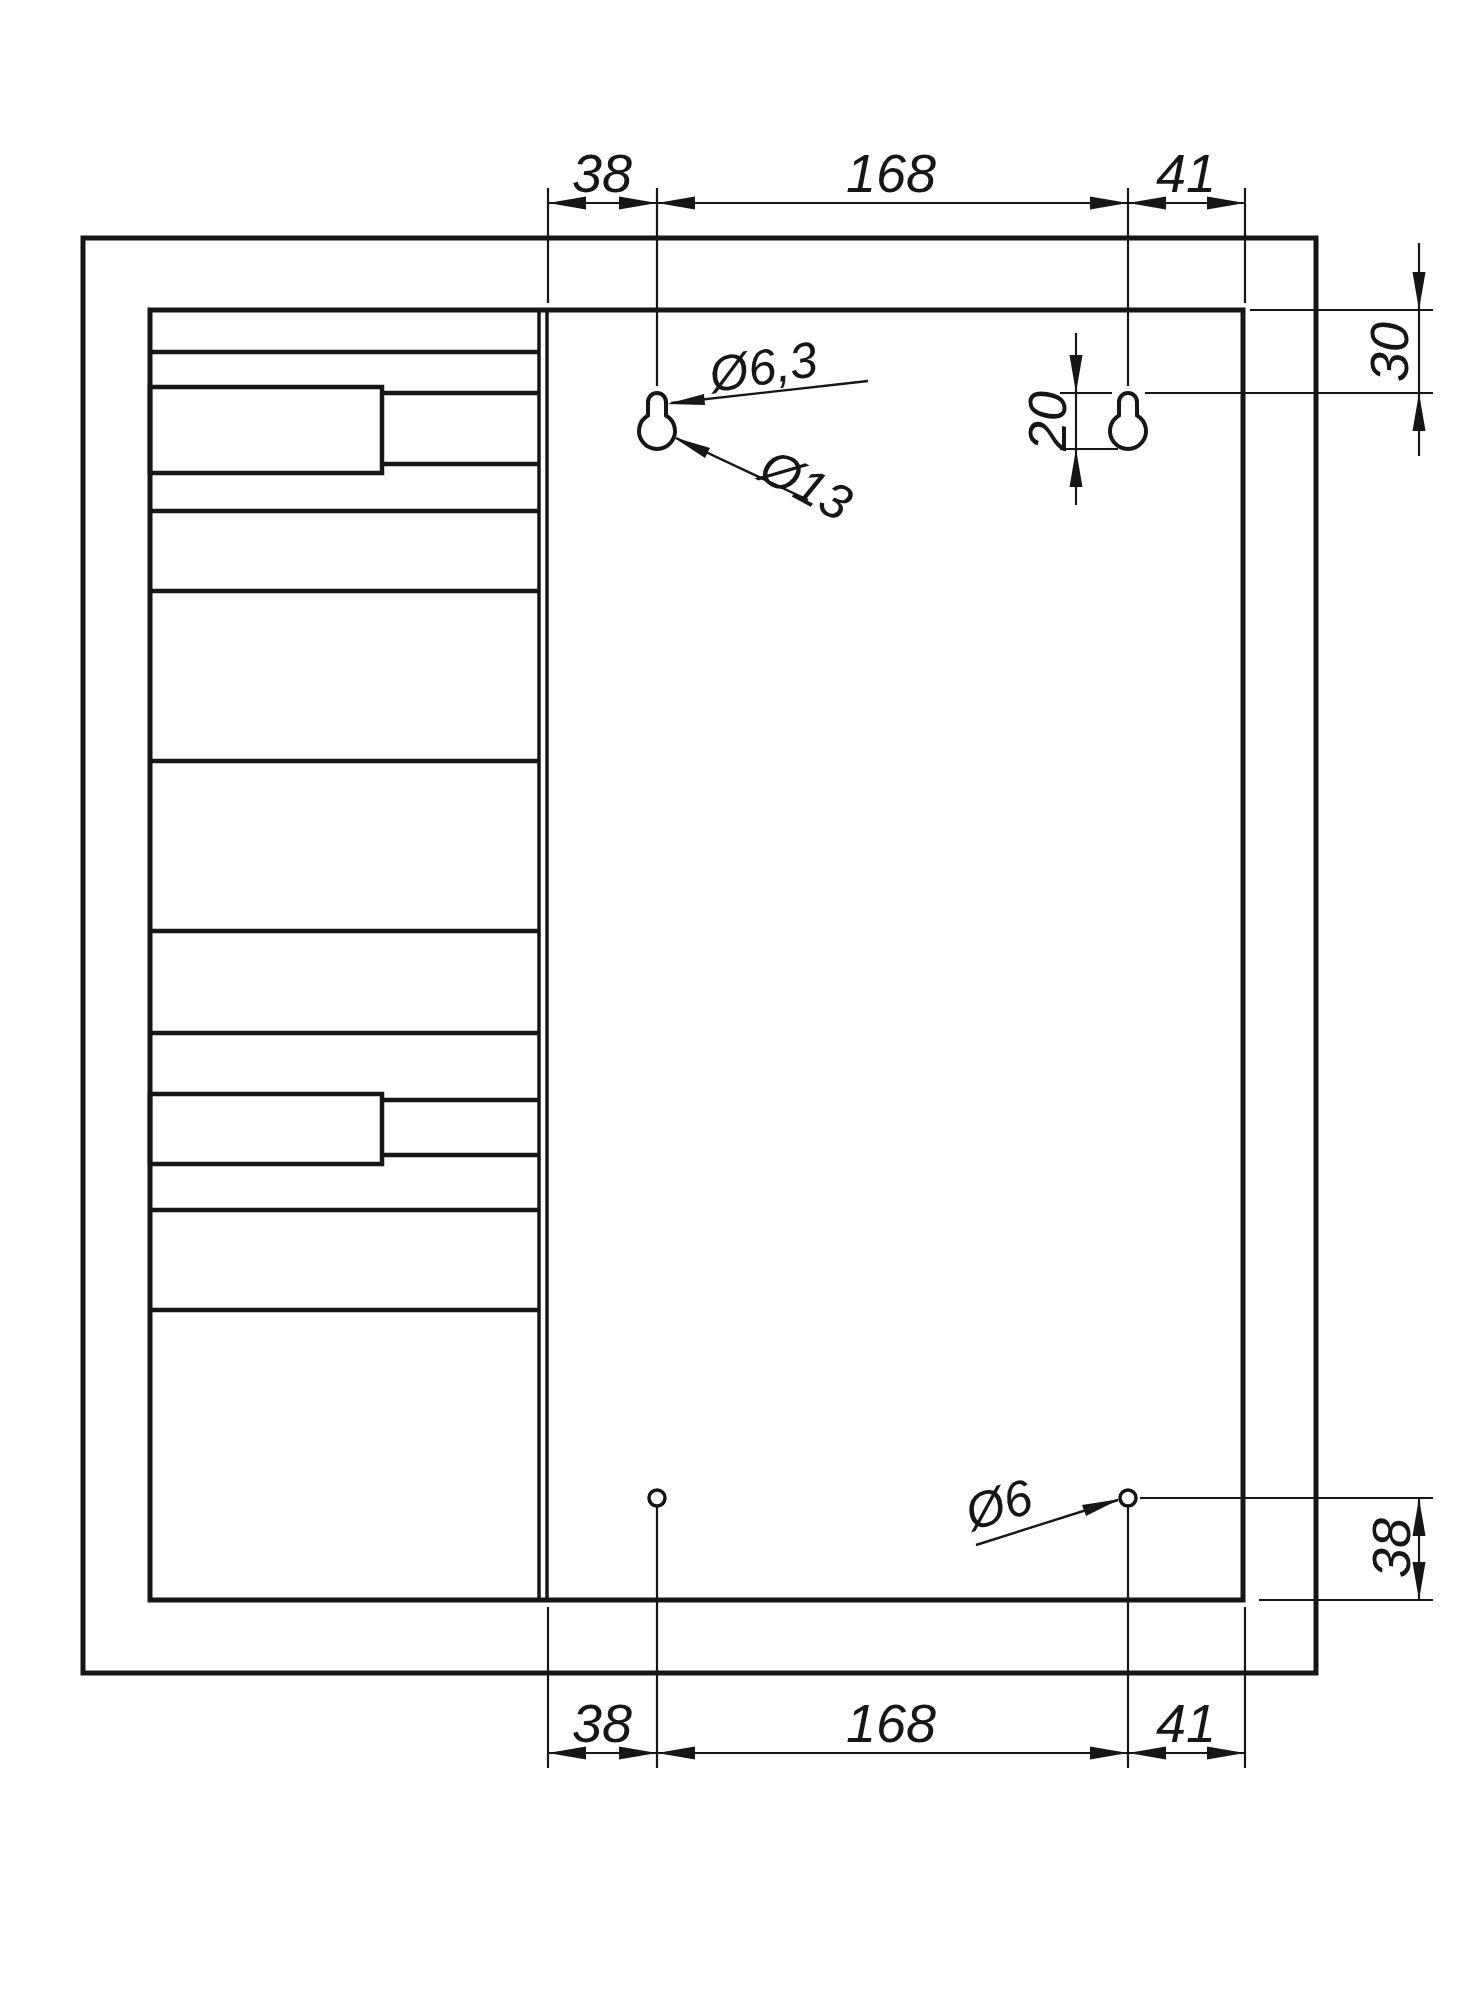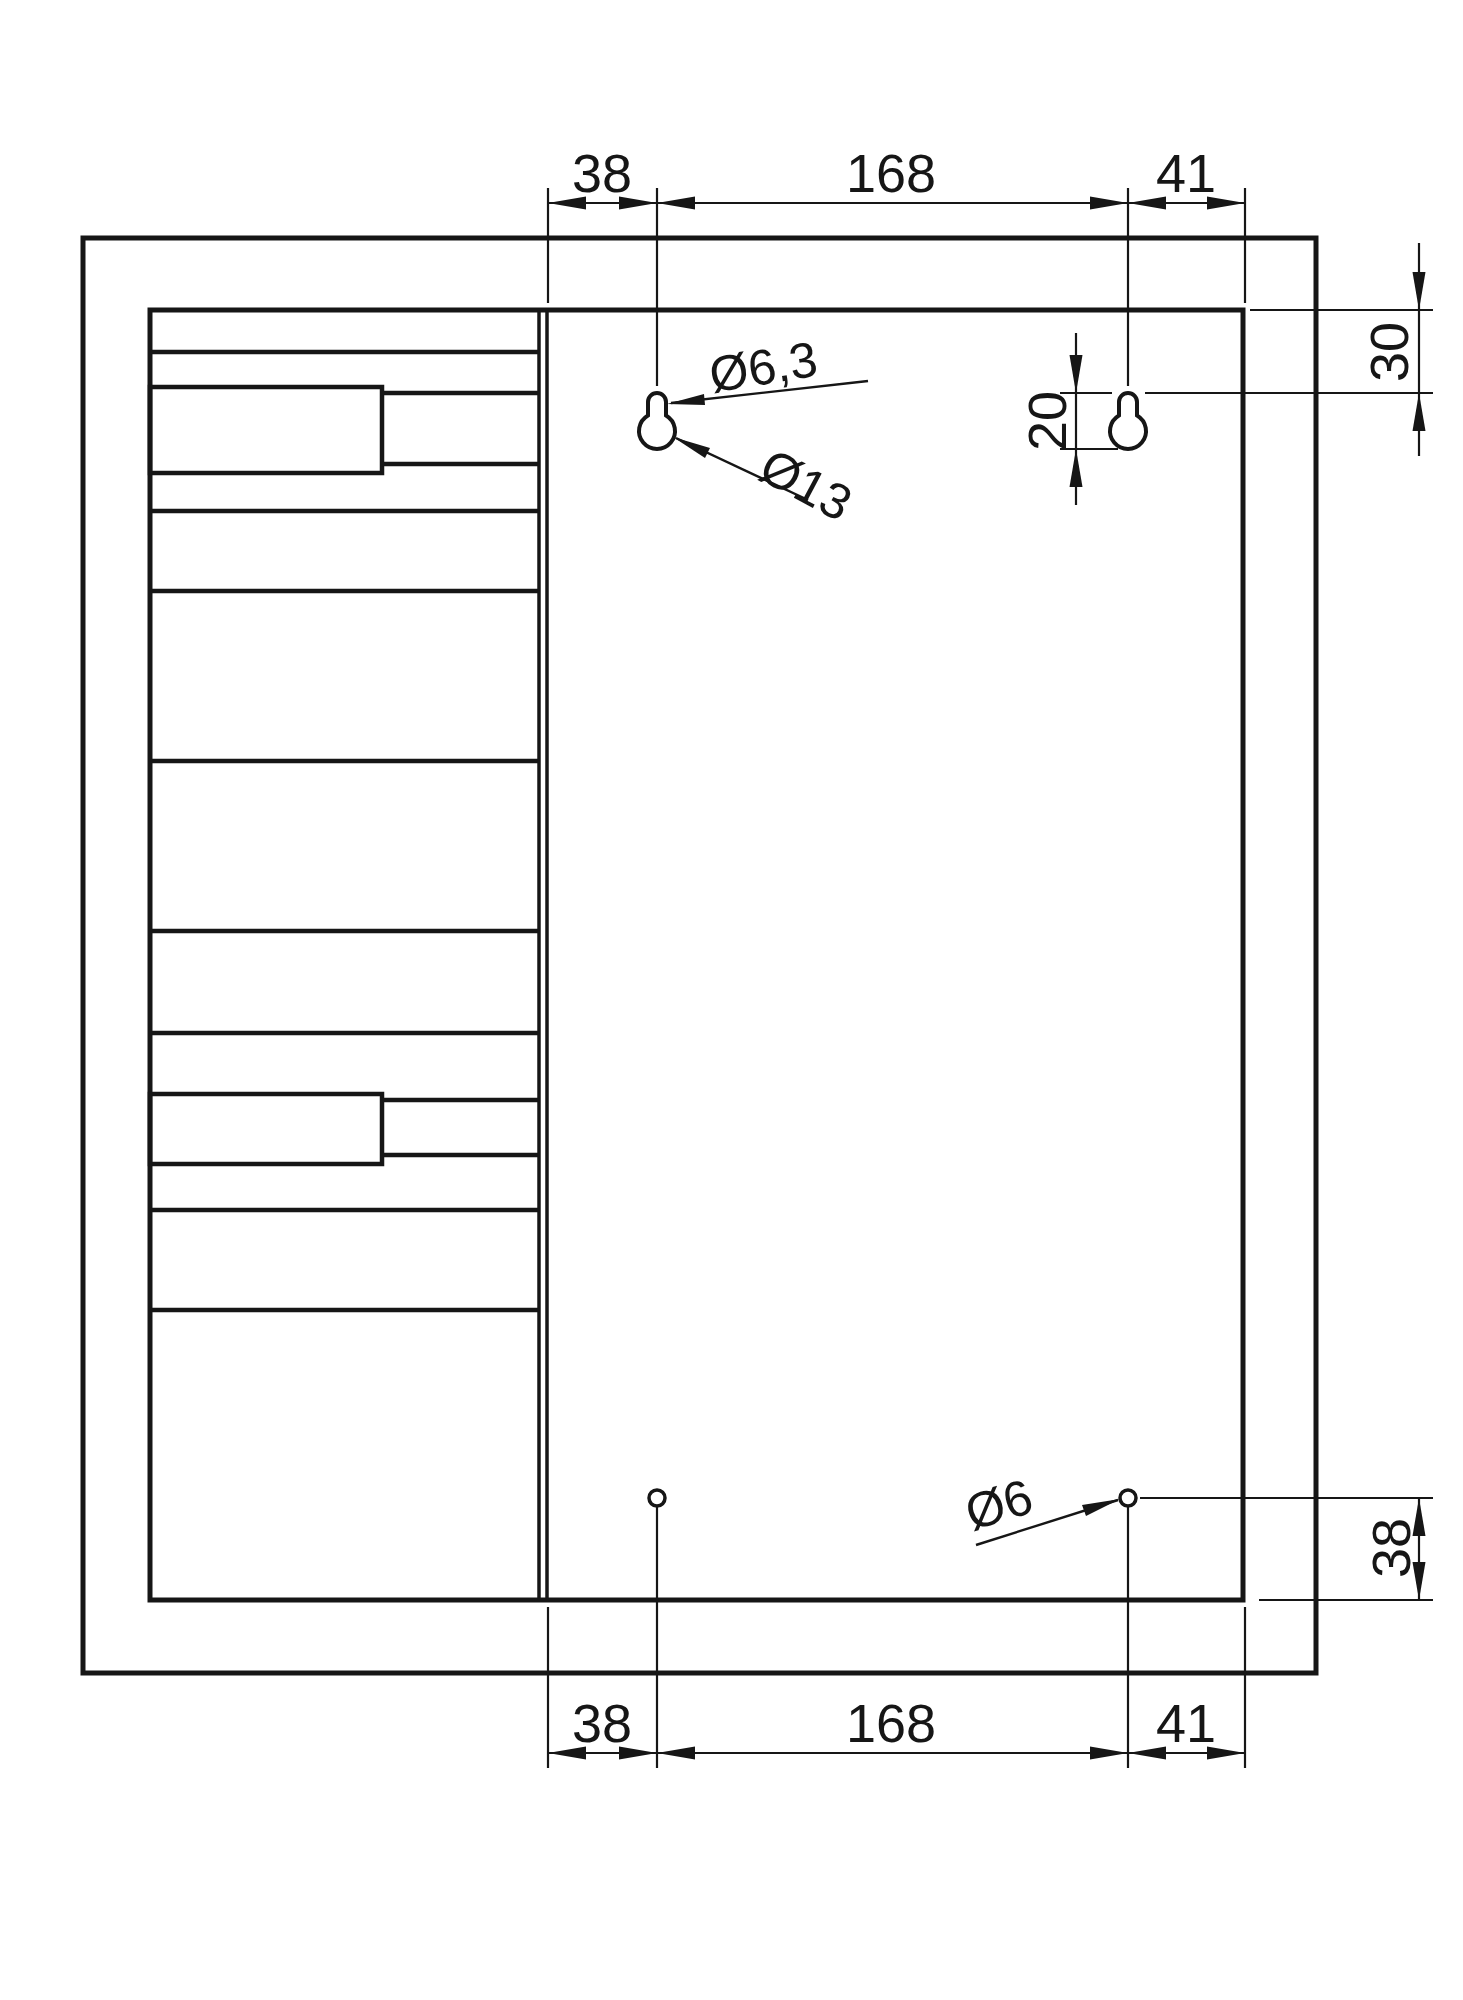--- a/index.html
+++ b/index.html
@@ -6,20 +6,21 @@
     margin: 0;
     padding: 0;
     background: #ffffff;
   }
   .canvas {
     position: relative;
     width: 1463px;
     height: 1924px;
     background: #ffffff;
     overflow: hidden;
+    font-style: italic;
   }
   svg { display: block; }
   .outline       { fill: none; stroke: #161616; stroke-width: 5;   stroke-linecap: butt; }
   .panel-line    { fill: none; stroke: #161616; stroke-width: 4.5; }
   .double-line   { fill: none; stroke: #161616; stroke-width: 3.5; }
   .hole-shape    { fill: #ffffff; stroke: #161616; stroke-width: 4; }
   .small-hole    { fill: #ffffff; stroke: #161616; stroke-width: 3.5; }
   .thin          { fill: none; stroke: #161616; stroke-width: 2.2; }
   .leader        { fill: none; stroke: #161616; stroke-width: 2.4; }
   .arrow         { fill: #161616; stroke: none; }

